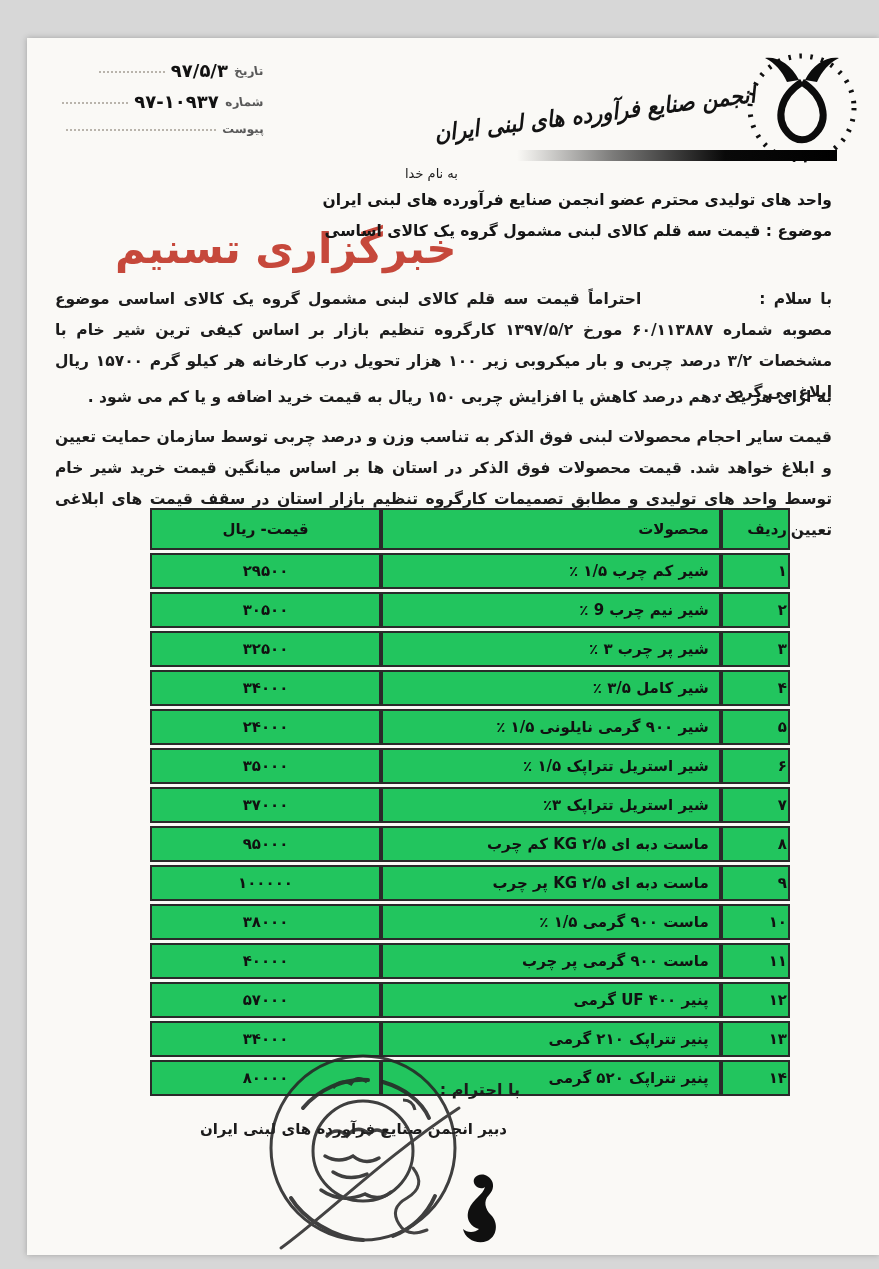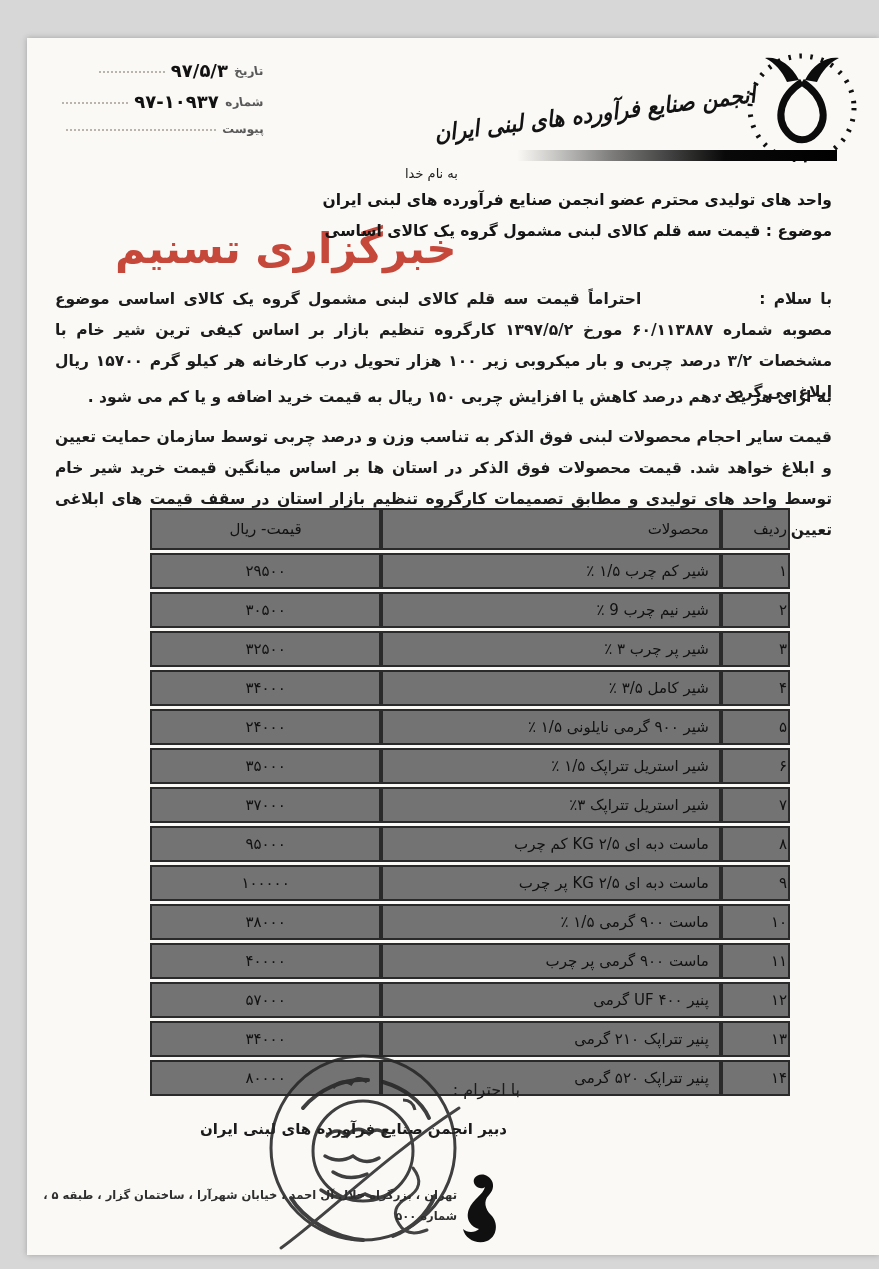--- a/index.html
+++ b/index.html
@@ -65,32 +65,32 @@
   .sal-gap{display:inline-block;width:118px;}
 
   
   .price-table{
     left:123px;top:467px;width:640px;
     border-collapse:separate;border-spacing:0 3px;
     direction:rtl;
   }
   .price-table td,.price-table th{
     border:2px solid #2a2a2a;
-    font-size:15px;font-weight:400;color:#111;
-    background:#737373;
+    font-size:15px;font-weight:700;color:#111;
+    background:#22c55e;
   }
   .col-no{width:64px;text-align:right;}
   .col-product{width:332px;text-align:right;padding-right:10px;}
   .col-price{width:230px;text-align:center;}
   .price-table th{height:36px;}
   .price-table td{height:30px;}
   .price-table th.col-product{text-align:right;padding-right:10px;}
 
   
-  .respect{right:359px;top:1042px;font-size:16px;font-weight:400;direction:rtl;}
+  .respect{right:359px;top:1042px;font-size:16px;font-weight:700;direction:rtl;}
   .signer{right:372px;top:1082px;font-size:15px;font-weight:700;direction:rtl;white-space:nowrap;}
   .stamp-svg{left:236px;top:1010px;opacity:.88;}
 
   
   .footer{left:10px;top:1147px;width:420px;direction:rtl;text-align:right;
           font-size:11.5px;font-weight:700;color:#2e2e2e;line-height:21px;}
   .footer-contact span{margin-left:14px;}
   .swan{left:428px;top:1133px;}
 </style>
 </head>
@@ -239,20 +239,19 @@
     <circle cx="100" cy="100" r="92" fill="none" stroke="#262626" stroke-width="3"></circle>
     <circle cx="100" cy="103" r="50" fill="none" stroke="#262626" stroke-width="3"></circle>
     <path d="M40 60 C55 42 80 30 105 32 M120 34 C140 40 158 52 166 70" fill="none" stroke="#262626" stroke-width="4" stroke-linecap="round"></path>
     <path d="M70 40 q8 -10 18 -4 q6 -10 16 -2 M140 52 q10 0 12 10" fill="none" stroke="#262626" stroke-width="3"></path>
     <path d="M64 88 q10 -10 20 0 q10 -12 22 -2 q8 -8 16 0 M62 108 q14 8 28 0 q12 10 26 2 M70 124 q16 10 34 2 M58 142 q20 14 44 4 q14 8 26 -2" fill="none" stroke="#262626" stroke-width="3.5" stroke-linecap="round"></path>
     <path d="M28 150 C40 170 70 190 100 192 M130 188 C150 180 164 166 172 148" fill="none" stroke="#262626" stroke-width="4" stroke-linecap="round"></path>
     <path d="M18 200 C60 170 120 110 196 60 M150 120 q14 18 -6 30 q-18 10 -8 26 q8 14 28 6" fill="none" stroke="#2b2b2b" stroke-width="3" stroke-linecap="round"></path>
   </svg>
 
   <div class="abs footer">
-    <div>تهران ، بزرگراه جلال آل احمد ، خیابان شهرآرا ، ساختمان گزار ، طبقه ۵ ، شماره ۵۰۰</div>
 
   </div>
   <svg class="abs swan" width="52" height="78" viewBox="0 0 52 78">
     <path d="M30 4 C22 2 16 8 20 14 C23 18 28 18 30 16 C28 24 18 28 14 38 C10 48 16 56 24 58 C20 62 12 62 8 58 C10 68 22 74 32 70 C42 66 44 52 36 44 C30 38 28 30 34 24 C40 18 40 8 30 4 Z" fill="#101010"></path>
   </svg>
 
 </div>
 
 </body></html>

